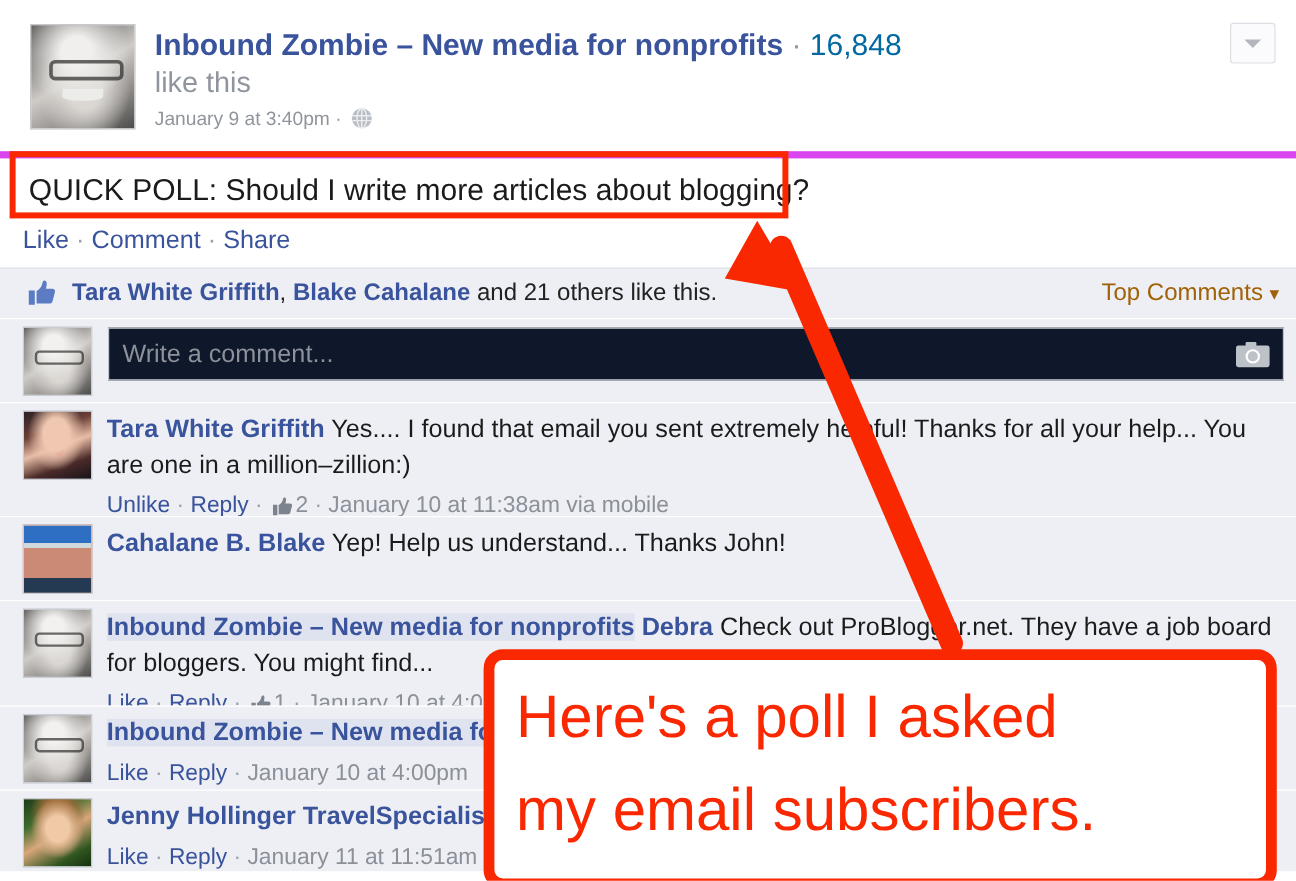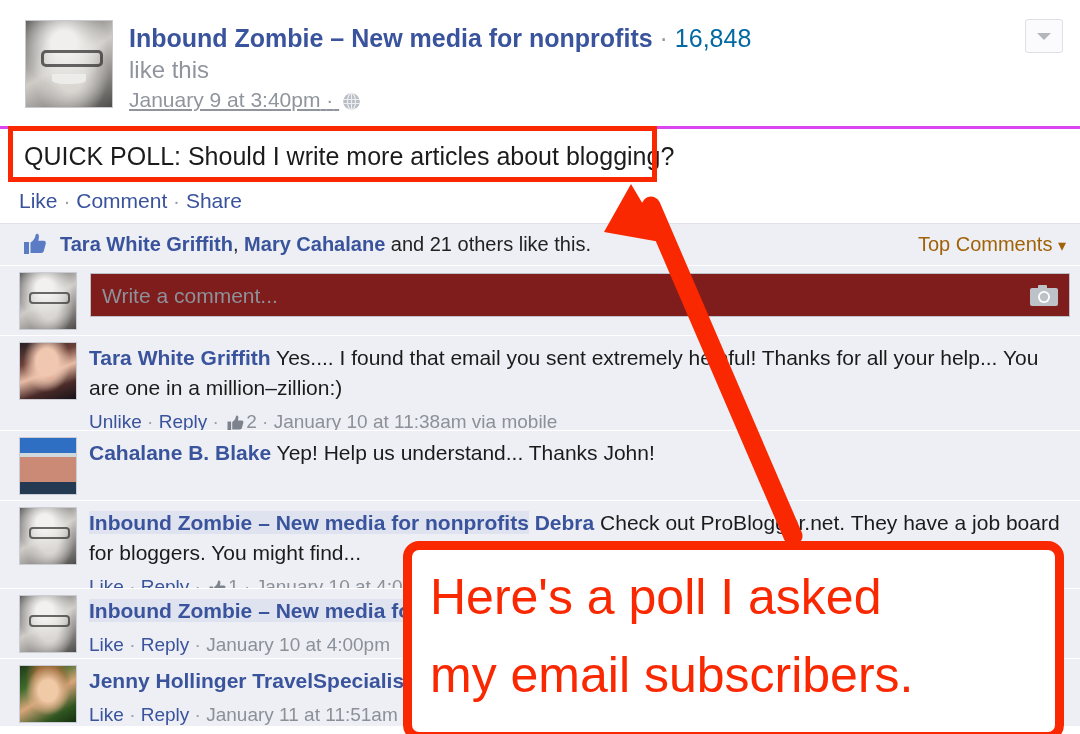--- a/index.html
+++ b/index.html
@@ -28,36 +28,36 @@
   .avatar-main::after{
     content:"";position:absolute;left:30%;top:62%;width:40%;height:11%;
     background:#efeeec;border-radius:0 0 40% 40%;opacity:.85;
   }
   .hdr-text{position:absolute;left:129px;top:22px;width:860px;}
   .hdr-line1{font-size:25px;line-height:33px;color:#6a6f73;}
   .page-name{color:#39539c;font-weight:bold;}
   .sep-dot{color:#9197a3;}
   .count{color:#0369a1;}
   .hdr-line2{font-size:24px;line-height:30px;color:#90959d;}
-  .hdr-line3{font-size:21px;line-height:30px;color:#90959d;text-decoration:underline;}
+  .hdr-line3{font-size:16px;line-height:30px;color:#90959d;}
   .globe-icon{display:inline-block;vertical-align:-4px;margin-left:3px;}
   .menu-caret-btn{
     position:absolute;right:17px;top:19px;width:38px;height:34px;
     background:#fbfbfd;border:1px solid #dcdfe4;border-radius:3px;box-sizing:border-box;
   }
   .menu-caret-btn .tri{
     position:absolute;left:50%;top:50%;margin-left:-7px;margin-top:-3px;
     width:0;height:0;border-left:7px solid transparent;border-right:7px solid transparent;
     border-top:7px solid #b3b7bd;
   }
 
   
   .post-body{
     position:absolute;left:0;top:126px;width:1080px;height:54px;
-    background:#ffffff;border-top:3px solid #d946ef;box-sizing:border-box;
+    background:#ffffff;border-top:6px solid #d946ef;box-sizing:border-box;
   }
   .post-text{
     position:absolute;left:24px;top:10px;font-size:25px;line-height:34px;color:#1b1b1b;
     white-space:nowrap;
   }
 
   
   .action-bar{
     position:absolute;left:0;top:180px;width:1080px;height:43px;background:#ffffff;padding-left:20px;
   }
@@ -108,21 +108,21 @@
       #cb8a75;
   }
   .av-jenny{
     background:
       radial-gradient(ellipse at 50% 44%, #f0c9a6 0 24%, rgba(240,201,166,0) 56%),
       radial-gradient(ellipse at 50% 26%, #9c6b39 0 30%, rgba(156,107,57,0) 58%),
       linear-gradient(150deg,#1e3a18 0%,#3f6b2c 28%,#d8a67a 52%,#2f5520 80%,#16300f 100%);
   }
   .comment-input{
     position:absolute;left:90px;top:7px;width:980px;height:44px;
-    background:#7f1d1d;border:1px solid #bdc1ca;box-sizing:border-box;
+    background:#0f172a;border:1px solid #bdc1ca;box-sizing:border-box;
   }
   .comment-input .ph{
     position:absolute;left:11px;top:9px;font-size:21px;line-height:26px;color:#8d9199;
   }
   .cam-icon{position:absolute;right:10px;top:10px;width:30px;height:24px;}
 
   
   .comment-row{
     position:absolute;left:0;width:1080px;background:#edeff4;
     border-top:1px solid #ffffff;box-sizing:border-box;
@@ -202,21 +202,21 @@
   </div>
 
   <div class="likes-bar">
     <span class="thumb-icon">
       <svg width="26" height="22" viewBox="0 0 26 22">
         <path d="M2 9h5v12H2z" fill="#5b7bc4"></path>
         <path d="M8.5 9.5c2.6-1.4 4.6-4.2 5-7.1.2-1.4 1.3-2 2.3-1.5 1.1.6 1.4 2 1 4.2l-.5 2.6h5.3c1.6 0 2.6 1.2 2.2 2.7l-2 7.6c-.3 1.2-1.3 2-2.5 2H8.5z" fill="#5b7bc4"></path>
       </svg>
     </span>
     <div class="likes-text">
-      <span class="nm">Tara White Griffith</span><span>, </span><span class="nm">Mary Cahalane</span><span> and 21 others like this.</span>
+      <span class="nm">Tara White Griffith</span><span>, </span><span class="nm">Blake Cahalane</span><span> and 21 others like this.</span>
     </div>
     <div class="top-comments">
       <span>Top Comments</span>
       <span class="cr">▾</span>
     </div>
   </div>
 
   <div class="compose-row">
     <div class="avatar-sm av-john" style="left:19px;top:6px;"></div>
     <div class="comment-input">

